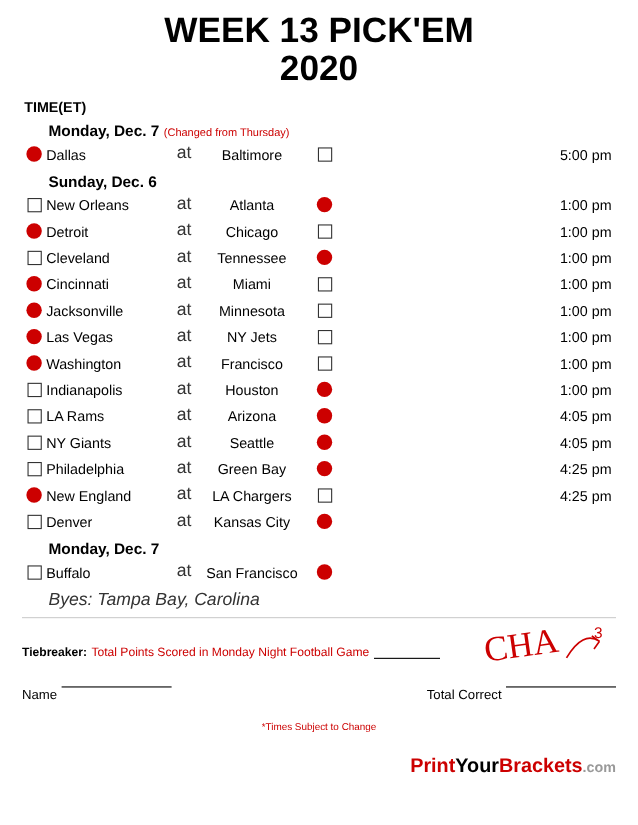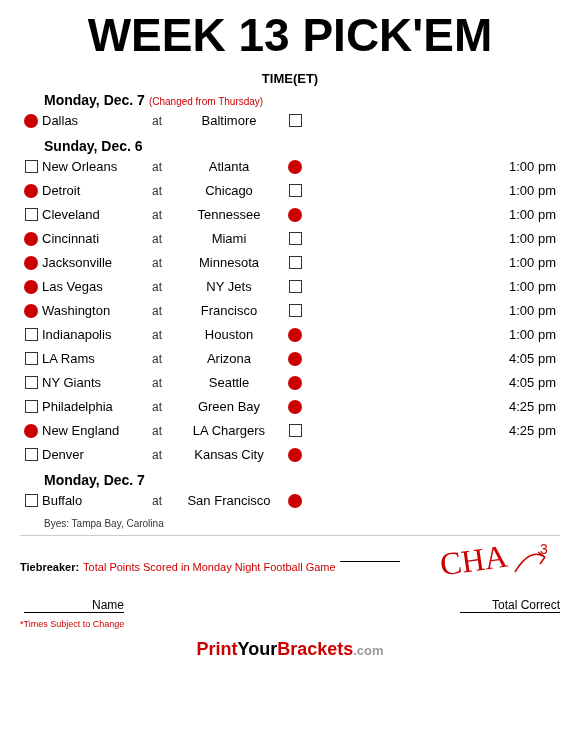--- a/index.html
+++ b/index.html
@@ -7,29 +7,29 @@
       font-family: Arial, sans-serif;
       background: #fff;
       width: 580px;
       min-height: 750px;
       padding: 10px 20px;
       font-size: 13px;
       color: #000;
     }
     h1 {
       text-align: center;
-      font-size: 46px;
+      font-size: 32px;
       font-weight: 900;
       line-height: 1.1;
       margin-bottom: 10px;
       font-family: Arial Black, Arial, sans-serif;
     }
     .header-row {
       display: flex;
-      justify-content: center;
+      justify-content: flex-start;
       font-weight: bold;
       font-size: 13px;
       margin-bottom: 4px;
       padding: 0 2px;
     }
     .section-header {
       font-weight: bold;
       font-size: 14px;
       margin: 6px 0 2px 24px;
     }
@@ -59,22 +59,22 @@
       border: 1.5px solid #333;
       display: inline-block;
       background: #fff;
     }
     .team-away {
       width: 110px;
       font-size: 13px;
     }
     .at-text {
       width: 22px;
-      text-align: left;
-      font-size: 12px;
+      text-align: right;
+      font-size: 16px;
       color: #333;
     }
     .team-home {
       width: 110px;
       font-size: 13px;
       text-align: center;
     }
     .pick-home {
       width: 22px;
       display: flex;
@@ -82,67 +82,67 @@
       justify-content: center;
       flex-shrink: 0;
     }
     .time-col {
       flex: 1;
       text-align: right;
       font-size: 13px;
       padding-right: 4px;
     }
     .byes-text {
-      font-size: 10px;
+      font-size: 16px;
       color: #333;
       margin: 6px 0 6px 24px;
+      font-style: italic;
     }
     .divider {
       border: none;
       border-top: 1px solid #ccc;
       margin: 6px 0;
     }
     .name-correct-row {
       display: flex;
       justify-content: space-between;
       margin-top: 6px;
     }
     .name-field, .correct-field {
       display: flex;
-      align-items: flex-end;
+      align-items: flex-start;
       font-size: 12px;
-      flex-direction: column;
     }
     .field-line {
       border-bottom: 1px solid #000;
       display: inline-block;
       width: 100px;
       margin-left: 4px;
     }
     .footer {
-      text-align: center;
-      margin-top: 10px;
+      text-align: right;
+      margin-top: 20px;
       font-size: 15px;
       font-weight: bold;
     }
     .note-text {
       font-size: 9px;
       color: #cc0000;
-      text-align: left;
-      margin-top: 6px;
+      text-align: center;
+      margin-top: 18px;
     }
     .changed-note {
       font-size: 10px;
       font-weight: normal;
       color: #cc0000;
       margin-left: 4px;
     }
     .tiebreaker-row {
       display: flex;
-      align-items: flex-start;
+      align-items: flex-end;
     }
     .tb-label {
       font-size: 11px;
       color: #000;
       font-weight: bold;
     }
     .tb-text {
       font-size: 11px;
       color: #cc0000;
       margin-left: 4px;
@@ -156,20 +156,21 @@
     .monday-note {
       display: flex;
       align-items: baseline;
     }
   </style>
 </head>
 <body>
 
 <h1>
   <span>WEEK 13 PICK'EM</span><br>
+  <span>2020</span>
 </h1>
 
 <div class="header-row">
   <span></span>
   <span>TIME(ET)</span>
 </div>
 
 <div>
   <div class="section-header monday-note">
     <strong>Monday, Dec. 7</strong>
@@ -179,20 +180,21 @@
   <div class="game-row">
     <div class="pick-cell">
       <span class="circle"></span>
     </div>
     <div class="team-away">Dallas</div>
     <div class="at-text">at</div>
     <div class="team-home">Baltimore</div>
     <div class="pick-home">
       <span class="checkbox"></span>
     </div>
+    <div class="time-col">5:00 pm</div>
   </div>
 </div>
 
 <div>
   <div class="section-header">
     <strong>Sunday, Dec. 6</strong>
   </div>
 
   <div class="game-row">
     <div class="pick-cell">

